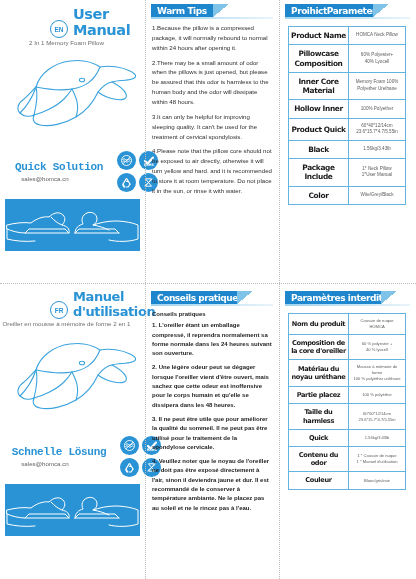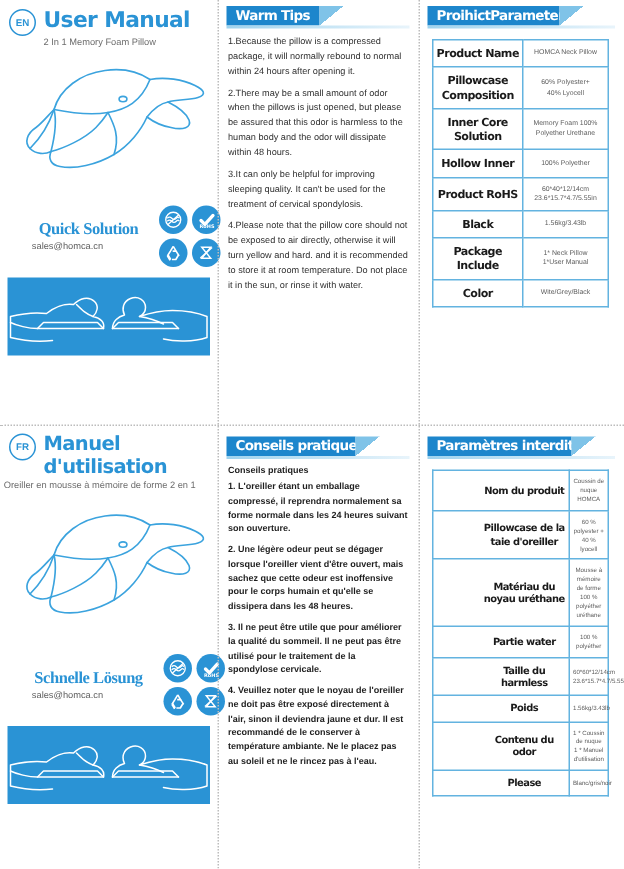--- a/index.html
+++ b/index.html
@@ -12,37 +12,37 @@
   .col-left{left:0;width:145px;height:579px;}
   .col-mid{left:145px;width:135px;height:579px;border-left:1px dotted #bcbcbc;border-right:1px dotted #bcbcbc;}
   .col-right{left:280px;width:136px;height:579px;}
 
   .half{position:relative;box-sizing:border-box;}
   .half-top{height:283px;}
   .half-bot{height:296px;}
   .dashed-sep{position:absolute;left:0;right:0;height:0;border-top:1px dotted #bcbcbc;}
 
   
-  .lang-head{display:flex;align-items:flex-start;gap:5px;padding:6px 0 0 6px;}
+  .lang-head{display:flex;align-items:flex-end;gap:5px;padding:6px 0 0 6px;margin-left:44px;}
   .lang-badge{width:16px;height:16px;border-radius:50%;border:1.4px solid #2a93d5;
     color:#2a93d5;font-size:6.5px;font-weight:bold;display:flex;align-items:center;justify-content:center;
     letter-spacing:0;flex:0 0 auto;}
   .lang-title{color:#2a93d5;font-size:14.5px;font-weight:bold;letter-spacing:-0.4px;
     font-family:"DejaVu Sans",sans-serif;}
   .lang-title.fr{font-size:13px;}
   .lang-sub{color:#6d6d6d;font-size:6.2px;text-align:center;margin:1px 0 0 0;line-height:1.35;padding-right:12px;}
 
   
   .pillow-art{display:block;margin:2px auto 0;}
 
   
   .quick-row{display:flex;align-items:center;justify-content:center;gap:7px;margin-top:6px;padding:0 6px;}
   .quick-text{text-align:center;}
   .quick-title{color:#2a93d5;font-size:11px;font-weight:bold;letter-spacing:-0.3px;
-    font-family:Liberation Serif, serif;white-space:nowrap;margin-left:28px;}
+    font-family:Liberation Mono, monospace;white-space:nowrap;margin-left:28px;}
   .quick-mail{color:#5e5e5e;font-size:6.2px;margin-top:2px;}
   .vline{width:1px;height:34px;background:#3ba3de;}
   .badges{display:grid;grid-template-columns:repeat(2,1fr);gap:3px;}
   .badge{width:19px;height:19px;border-radius:50%;background:#2a93d5;position:relative;
     display:flex;align-items:center;justify-content:center;}
 
   
   .sleep-strip{margin:7px 5px 0 5px;height:52px;background:#2a93d5;position:relative;overflow:hidden;}
 
   
@@ -62,21 +62,21 @@
   .copy.fr{font-size:6.0px;line-height:1.55;font-weight:bold;color:#1e1e1e;}
   .copy.fr .lead{margin-bottom:2px;}
 
   
   .tbl{margin:9px 8px 0 8px;border:1px solid #63b3e0;border-collapse:collapse;width:118px;
     table-layout:fixed;}
   .tbl td{border:1px solid #63b3e0;vertical-align:middle;}
   .tbl td.k{width:55px;text-align:center;color:#1a1a1a;font-size:7.4px;font-weight:bold;
     font-family:"DejaVu Sans",sans-serif;letter-spacing:-0.35px;line-height:1.25;padding:4px 2px;margin-top:16px;}
   .tbl td.v{text-align:center;color:#5c5c5c;font-size:4.6px;line-height:1.45;padding:4px 2px;}
-  .tbl.fr td.k{font-size:6.6px;padding-left:33px;}
+  .tbl.fr td.k{font-size:6.6px;}
   .tbl.fr td.v{font-size:4.1px;}
   .v i{font-style:normal;display:block;}
 </style>
 </head>
 <body>
 
 <div class="page">
 
   <div class="col col-left">
 
@@ -300,34 +300,34 @@
               </td>
             </tr>
             <tr>
               <td class="k">Pillowcase Composition</td>
               <td class="v">
                 <i>60% Polyester+</i>
                 <i>40% Lyocell</i>
               </td>
             </tr>
             <tr>
-              <td class="k">Inner Core Solution</td>
+              <td class="k">Inner Core Material</td>
               <td class="v">
                 <i>Memory Foam 100%</i>
                 <i>Polyether Urethane</i>
               </td>
             </tr>
             <tr>
               <td class="k">Hollow Inner</td>
               <td class="v">
                 <i>100% Polyether</i>
               </td>
             </tr>
             <tr>
-              <td class="k">Product RoHS</td>
+              <td class="k">Product Quick</td>
               <td class="v">
                 <i>60*40*12/14cm</i>
                 <i>23.6*15.7*4.7/5.55in</i>
               </td>
             </tr>
             <tr>
               <td class="k">Black</td>
               <td class="v">
                 <i>1.56kg/3.43lb</i>
               </td>
@@ -360,61 +360,61 @@
       <table class="tbl fr">
           <tbody>
             <tr>
               <td class="k">Nom du produit</td>
               <td class="v">
                 <i>Coussin de nuque</i>
                 <i>HOMCA</i>
               </td>
             </tr>
             <tr>
-              <td class="k">Pillowcase de la taie d'oreiller</td>
+              <td class="k">Composition de la core d'oreiller</td>
               <td class="v">
                 <i>60 % polyester +</i>
                 <i>40 % lyocell</i>
               </td>
             </tr>
             <tr>
               <td class="k">Matériau du noyau uréthane</td>
               <td class="v">
                 <i>Mousse à mémoire de forme</i>
                 <i>100 % polyéther uréthane</i>
               </td>
             </tr>
             <tr>
-              <td class="k">Partie water</td>
+              <td class="k">Partie placez</td>
               <td class="v">
                 <i>100 % polyéther</i>
               </td>
             </tr>
             <tr>
               <td class="k">Taille du harmless</td>
               <td class="v">
                 <i>60*60*12/14cm</i>
                 <i>23.6*15.7*4.7/5.55in</i>
               </td>
             </tr>
             <tr>
-              <td class="k">Poids</td>
+              <td class="k">Quick</td>
               <td class="v">
                 <i>1.56kg/3.43lb</i>
               </td>
             </tr>
             <tr>
               <td class="k">Contenu du odor</td>
               <td class="v">
                 <i>1 * Coussin de nuque</i>
                 <i>1 * Manuel d'utilisation</i>
               </td>
             </tr>
             <tr>
-              <td class="k">Please</td>
+              <td class="k">Couleur</td>
               <td class="v">
                 <i>Blanc/gris/noir</i>
               </td>
             </tr>
           </tbody>
         </table>
     </div>
   </div>
 
   <div class="dashed-sep" style="top:283px"></div>

